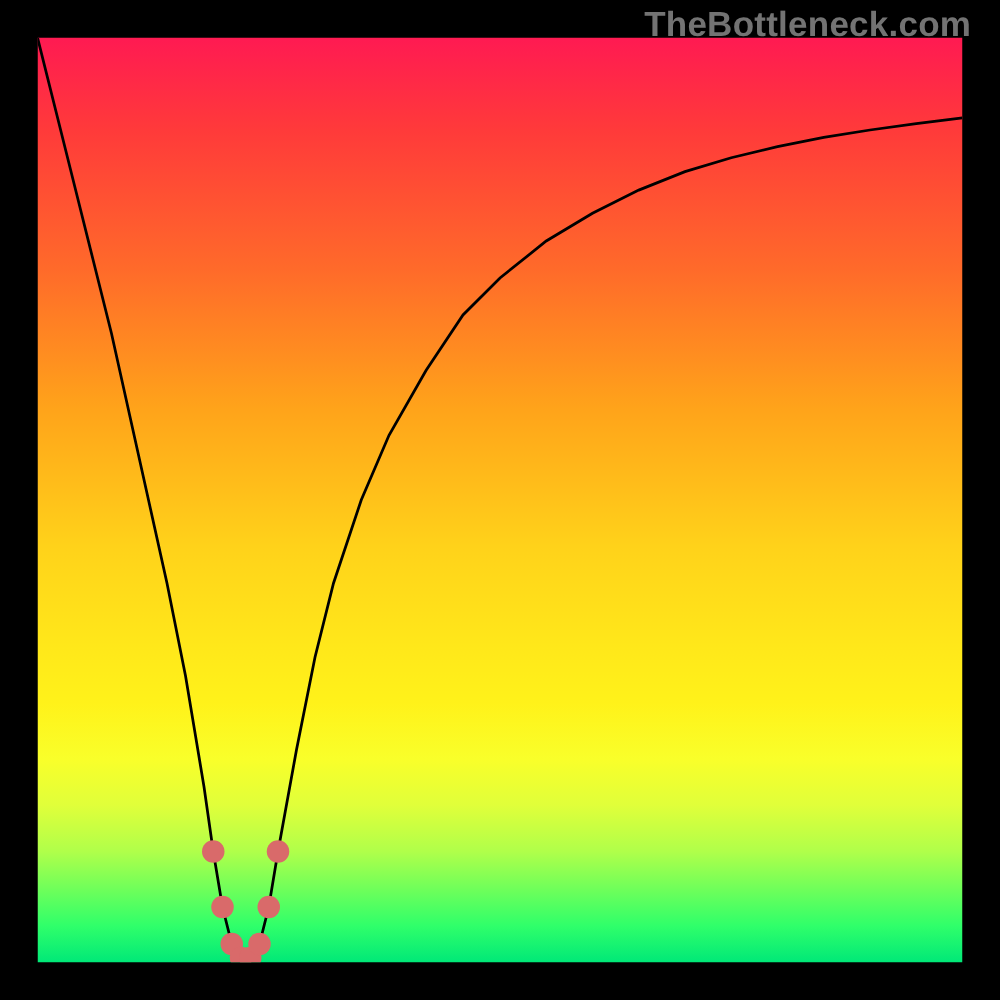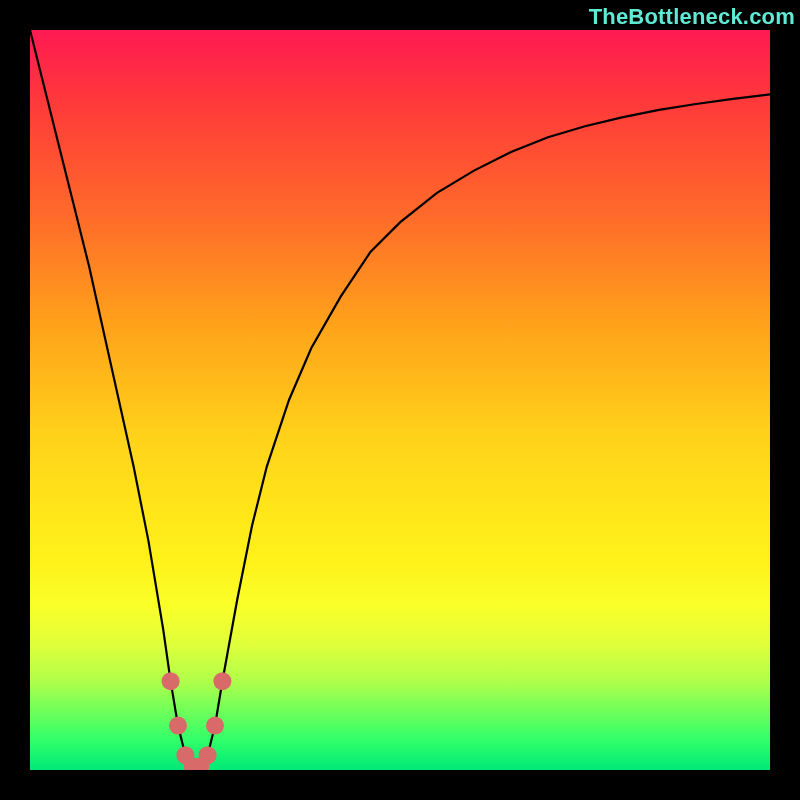--- a/index.html
+++ b/index.html
@@ -44,24 +44,24 @@
       #f9ff2a 78%,
       #e0ff3a 83%,
       #b0ff4a 88%,
       #70ff5a 92%,
       #30ff6a 96%,
       #00e878 100%);
   }
   .watermark {
     position: absolute;
     top: 4px;
-    right: 5px;
-    font-size: 22px;
+    right: 23px;
+    font-size: 28px;
     font-weight: 600;
-    color: #5eead4;
+    color: #737373;
     letter-spacing: 0.2px;
   }
   svg.curve {
     position: absolute;
     top: 0;
     left: 0;
     width: 740px;
     height: 740px;
   }
   .dot {

